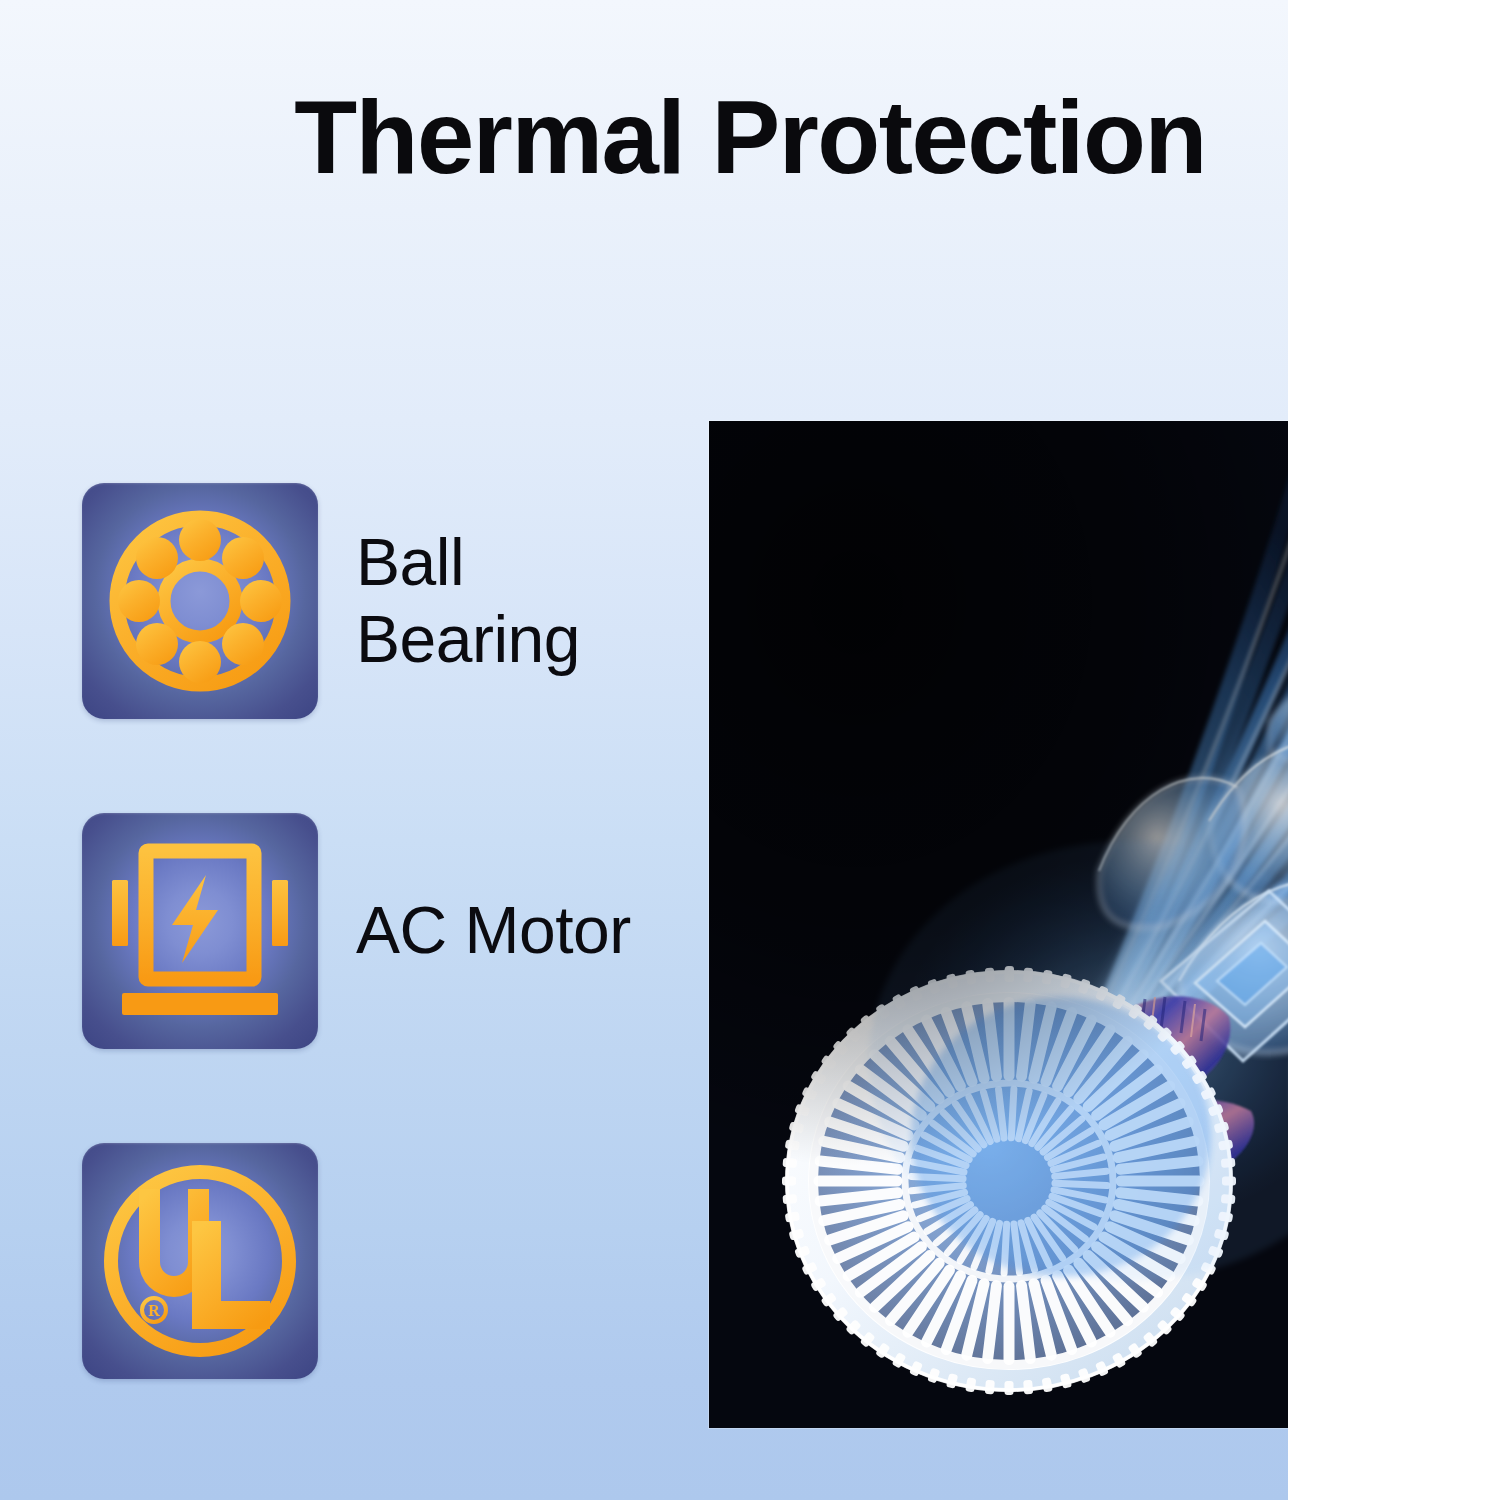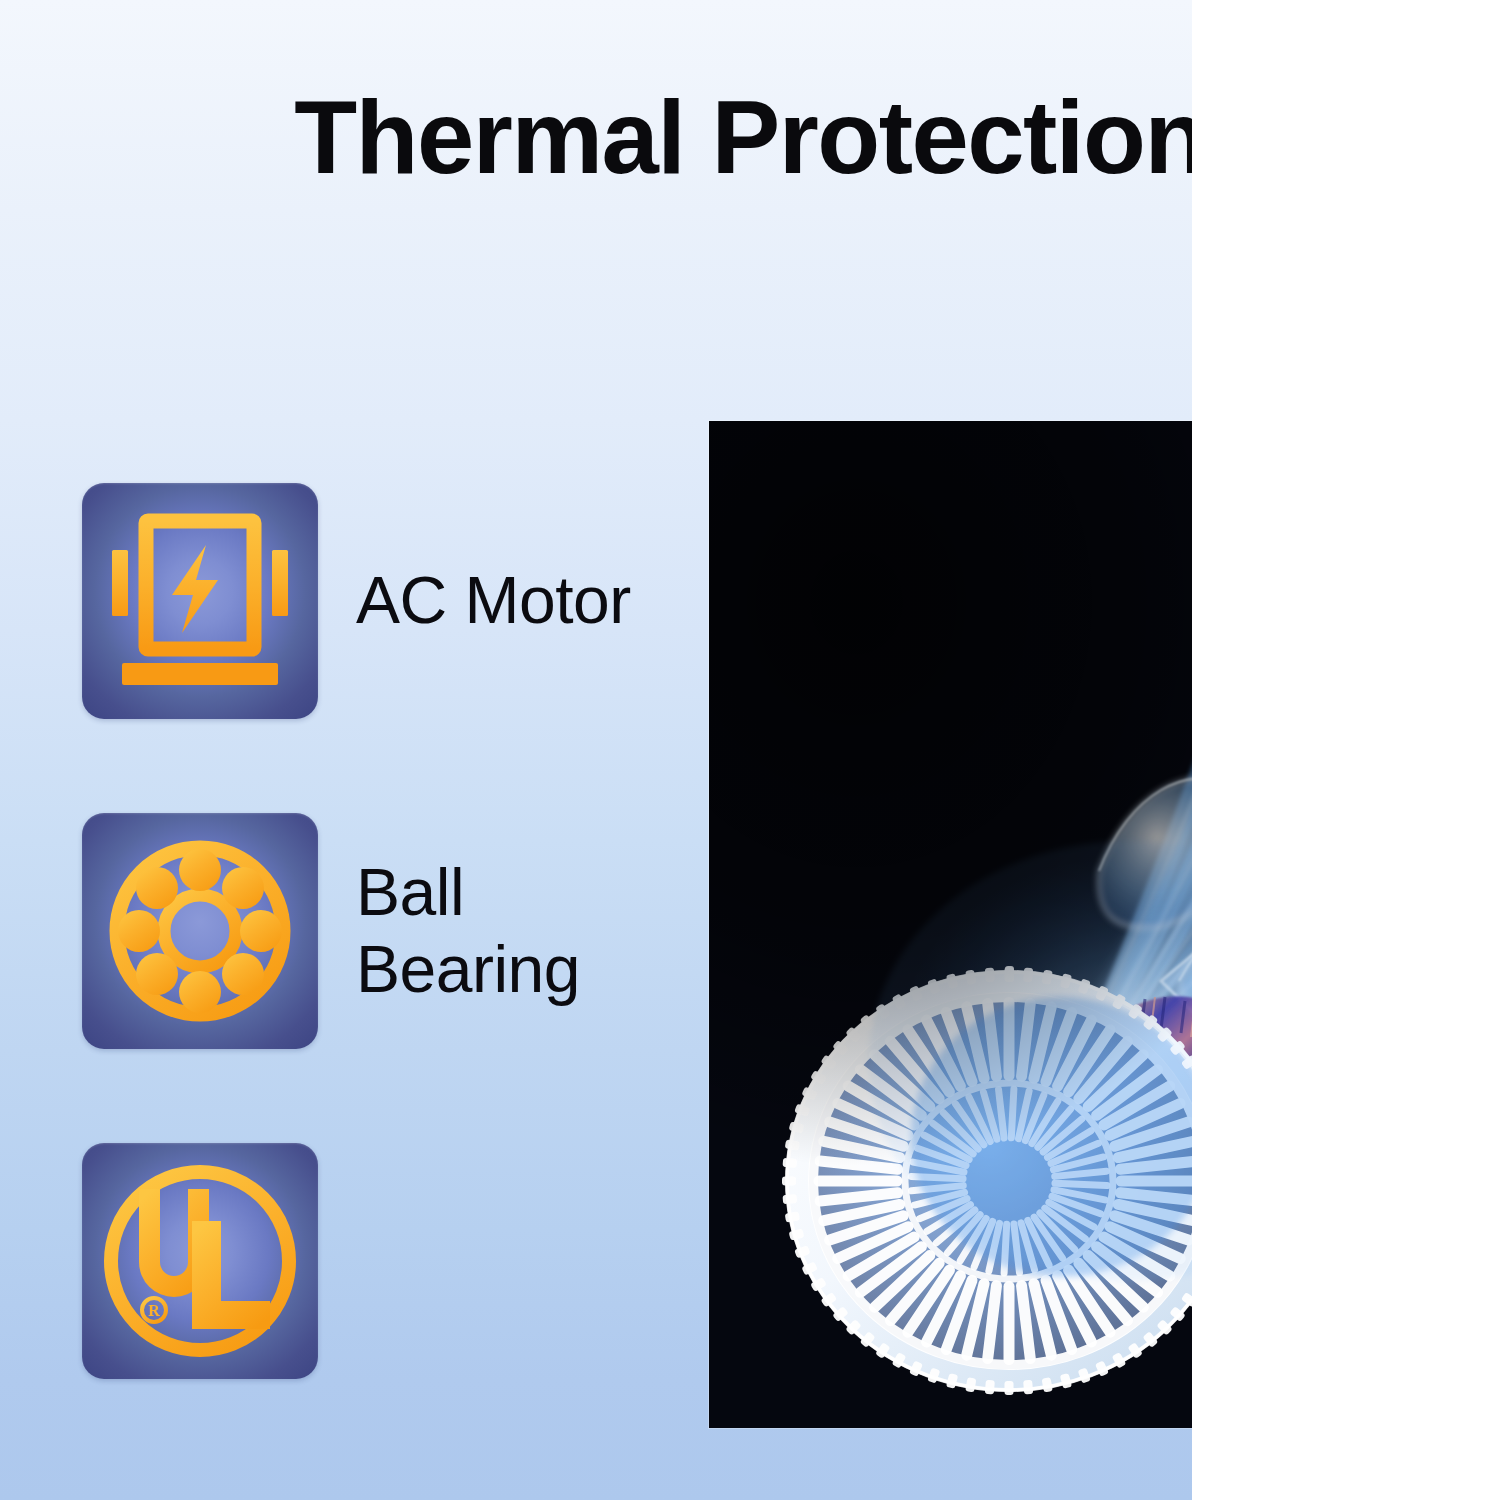--- a/index.html
+++ b/index.html
@@ -2,21 +2,21 @@
 <html><head>
 <meta charset="utf-8">
 <style>
   html, body {
     margin: 0;
     padding: 0;
     background: #ffffff;
   }
   #page {
     position: relative;
-    width: 1192px;
+    width: 1288px;
     height: 1500px;
     overflow: hidden;
     background: linear-gradient(to bottom,
         #f3f7fd 0%,
         #eaf1fb 14%,
         #e2ecfa 28%,
         #d7e5f8 42%,
         #cadef5 56%,
         #bfd6f2 70%,
         #b6d0f0 82%,
@@ -155,45 +155,20 @@
 <div id="page">
 
   <div id="title">Thermal Protection</div>
 
   <div id="features">
 
     <div class="feature-row">
       <div class="icon-tile">
         <svg viewBox="0 0 236 236">
           <defs>
-            <linearGradient id="amG" x1="0" y1="0" x2="0" y2="1">
-              <stop offset="0" stop-color="#fdc23f"></stop>
-              <stop offset="0.5" stop-color="#fbb02b"></stop>
-              <stop offset="1" stop-color="#f89a14"></stop>
-            </linearGradient>
-          </defs>
-
-          <rect x="64" y="38" width="108" height="128" rx="2" fill="none" stroke="url(#amG)" stroke-width="15"></rect>
-
-          <rect x="30" y="67" width="16" height="66" rx="1.5" fill="url(#amG)"></rect>
-
-          <rect x="190" y="67" width="16" height="66" rx="1.5" fill="url(#amG)"></rect>
-
-          <rect x="40" y="180" width="156" height="22" rx="2" fill="#f89a14"></rect>
-
-          <path d="M124 62 L90 112 L111 112 L100 150 L136 97 L114 97 Z" fill="url(#amG)"></path>
-        </svg>
-      </div>
-      <div class="feature-label">AC Motor</div>
-    </div>
-
-    <div class="feature-row">
-      <div class="icon-tile">
-        <svg viewBox="0 0 236 236">
-          <defs>
             <linearGradient id="bbG" x1="0.15" y1="0" x2="0.85" y2="1">
               <stop offset="0" stop-color="#fdc440"></stop>
               <stop offset="0.45" stop-color="#fbb02b"></stop>
               <stop offset="1" stop-color="#f79b12"></stop>
             </linearGradient>
           </defs>
 
           <circle cx="118" cy="118" r="83" fill="none" stroke="url(#bbG)" stroke-width="15"></circle>
 
           <circle cx="118" cy="118" r="36" fill="none" stroke="url(#bbG)" stroke-width="13"></circle>
@@ -205,20 +180,45 @@
             <circle cx="161" cy="161" r="21"></circle>
             <circle cx="118" cy="179" r="21"></circle>
             <circle cx="75" cy="161" r="21"></circle>
             <circle cx="57" cy="118" r="21"></circle>
             <circle cx="75" cy="75" r="21"></circle>
           </g>
         </svg>
       </div>
       <div class="feature-label">Ball
 Bearing</div>
+    </div>
+
+    <div class="feature-row">
+      <div class="icon-tile">
+        <svg viewBox="0 0 236 236">
+          <defs>
+            <linearGradient id="amG" x1="0" y1="0" x2="0" y2="1">
+              <stop offset="0" stop-color="#fdc23f"></stop>
+              <stop offset="0.5" stop-color="#fbb02b"></stop>
+              <stop offset="1" stop-color="#f89a14"></stop>
+            </linearGradient>
+          </defs>
+
+          <rect x="64" y="38" width="108" height="128" rx="2" fill="none" stroke="url(#amG)" stroke-width="15"></rect>
+
+          <rect x="30" y="67" width="16" height="66" rx="1.5" fill="url(#amG)"></rect>
+
+          <rect x="190" y="67" width="16" height="66" rx="1.5" fill="url(#amG)"></rect>
+
+          <rect x="40" y="180" width="156" height="22" rx="2" fill="#f89a14"></rect>
+
+          <path d="M124 62 L90 112 L111 112 L100 150 L136 97 L114 97 Z" fill="url(#amG)"></path>
+        </svg>
+      </div>
+      <div class="feature-label">AC Motor</div>
     </div>
 
     <div class="feature-row">
       <div class="icon-tile">
         <svg viewBox="0 0 236 236">
           <defs>
             <linearGradient id="ulG" x1="0.2" y1="0" x2="0.8" y2="1">
               <stop offset="0" stop-color="#fdc642"></stop>
               <stop offset="0.5" stop-color="#fbb02b"></stop>
               <stop offset="1" stop-color="#f79b12"></stop>

